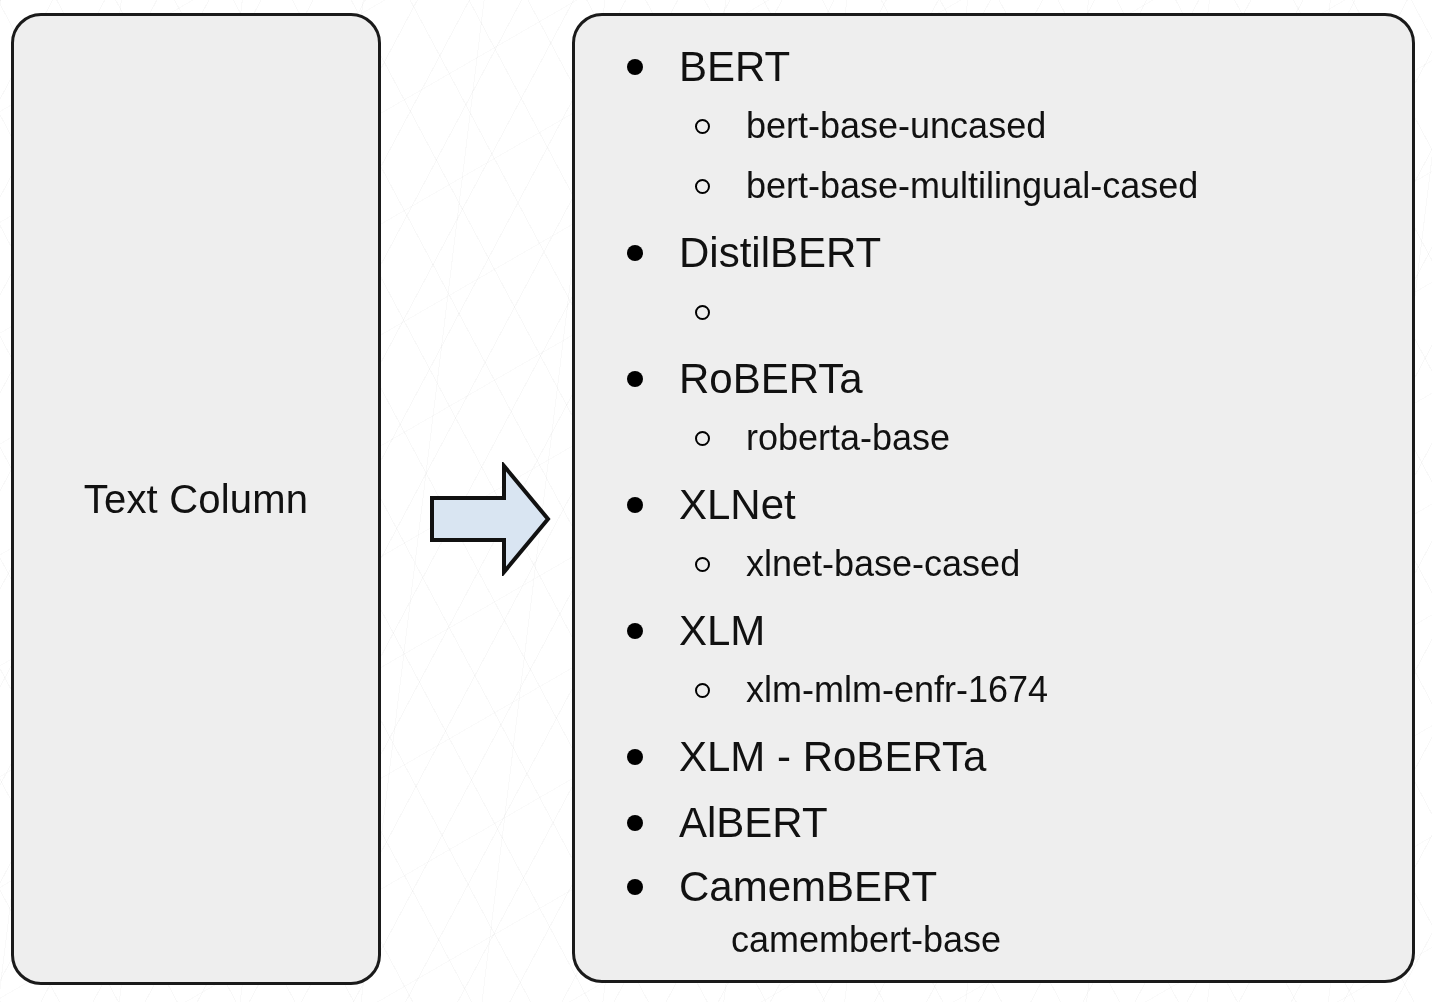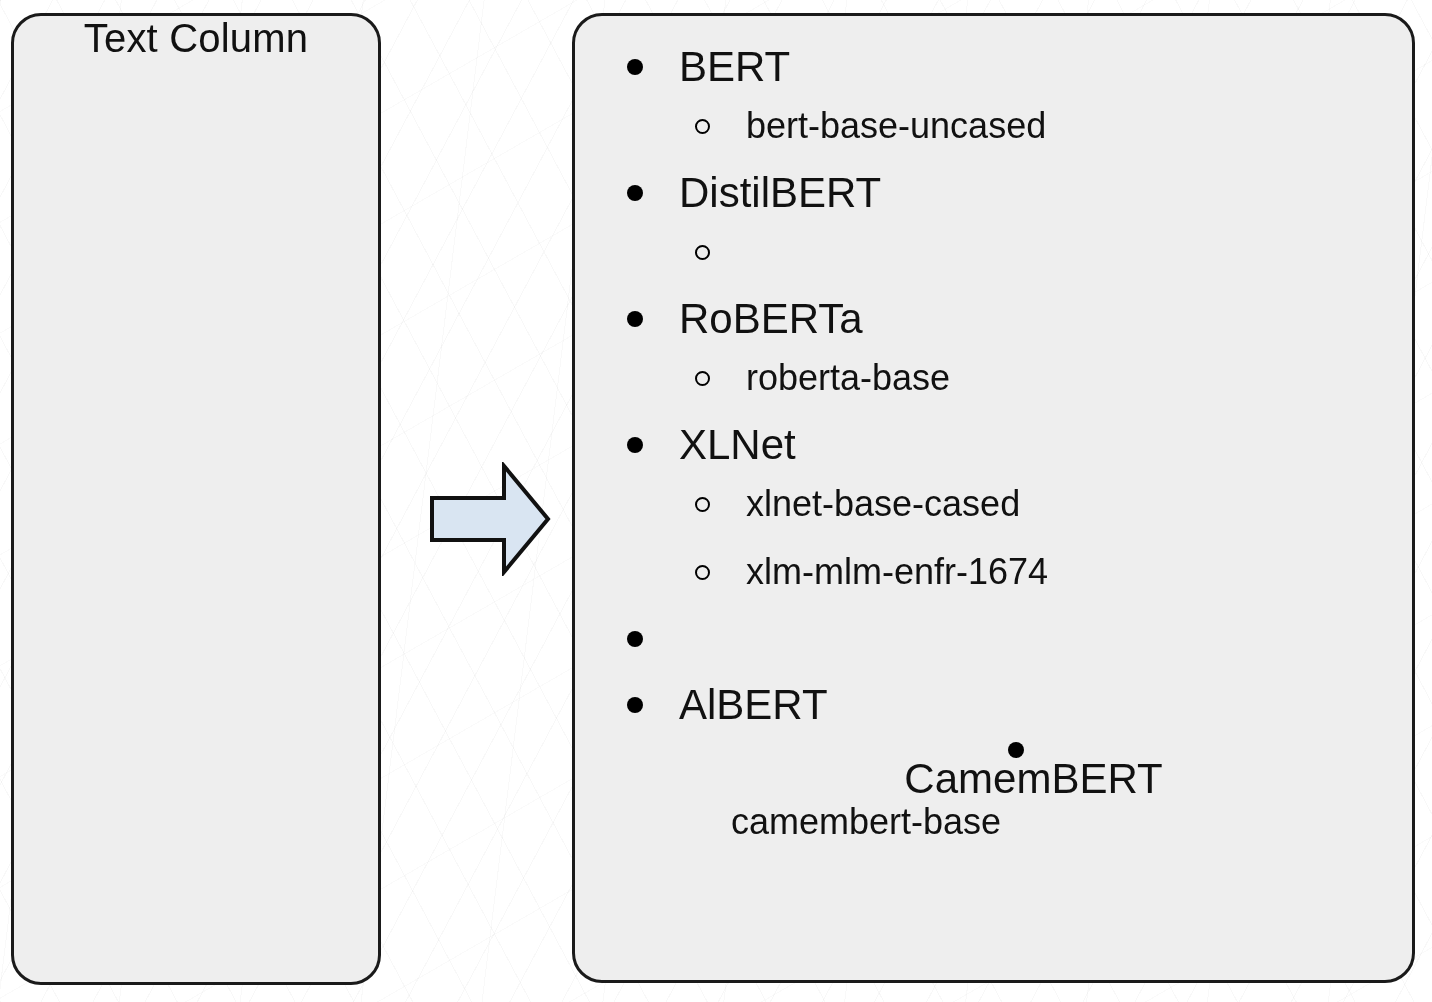--- a/index.html
+++ b/index.html
@@ -36,21 +36,21 @@
     box-sizing: border-box;
   }
 
   
   #left-panel {
     left: 11px;
     top: 13px;
     width: 370px;
     height: 972px;
     display: flex;
-    align-items: flex-start;
+    align-items: center;
     justify-content: center;
   }
   #left-panel .panel-label {
     font-size: 40px;
     color: #111111;
     line-height: 1.1;
     letter-spacing: 0.2px;
     white-space: nowrap;
   }
 
@@ -126,21 +126,21 @@
   }
   .variant-label {
     font-size: 36px;
     color: #111111;
     line-height: 1;
     margin-left: 36px;
     white-space: nowrap;
   }
 
   
-  .model-group:last-child .group-row { height: 54px; flex-direction: column; }
+  .model-group:last-child .group-row { height: 54px; }
   .model-group:last-child .variant-row { height: 52px; }
 </style>
 </head>
 <body>
 
 <div class="canvas"></div>
 
 <div class="panel" id="left-panel">
   <span class="panel-label">Text Column</span>
 </div>
@@ -156,20 +156,24 @@
       <li class="model-group">
         <div class="group-row">
           <span class="bullet-l1"></span>
           <span class="group-label">BERT</span>
         </div>
         <ul class="variant-list">
           <li class="variant-row">
             <span class="bullet-l2"></span>
             <span class="variant-label">bert-base-uncased</span>
           </li>
+          <li class="variant-row">
+            <span class="bullet-l2"></span>
+            <span class="variant-label">bert-base-multilingual-cased</span>
+          </li>
         </ul>
       </li>
       <li class="model-group">
         <div class="group-row">
           <span class="bullet-l1"></span>
           <span class="group-label">DistilBERT</span>
         </div>
         <ul class="variant-list">
           <li class="variant-row">
             <span class="bullet-l2"></span>
@@ -194,30 +198,35 @@
           <span class="group-label">XLNet</span>
         </div>
         <ul class="variant-list">
           <li class="variant-row">
             <span class="bullet-l2"></span>
             <span class="variant-label">xlnet-base-cased</span>
           </li>
         </ul>
       </li>
       <li class="model-group">
+        <div class="group-row">
+          <span class="bullet-l1"></span>
+          <span class="group-label">XLM</span>
+        </div>
         <ul class="variant-list">
           <li class="variant-row">
             <span class="bullet-l2"></span>
             <span class="variant-label">xlm-mlm-enfr-1674</span>
           </li>
         </ul>
       </li>
       <li class="model-group">
         <div class="group-row">
           <span class="bullet-l1"></span>
+          <span class="group-label">XLM - RoBERTa</span>
         </div>
       </li>
       <li class="model-group">
         <div class="group-row">
           <span class="bullet-l1"></span>
           <span class="group-label">AlBERT</span>
         </div>
       </li>
       <li class="model-group">
         <div class="group-row">

